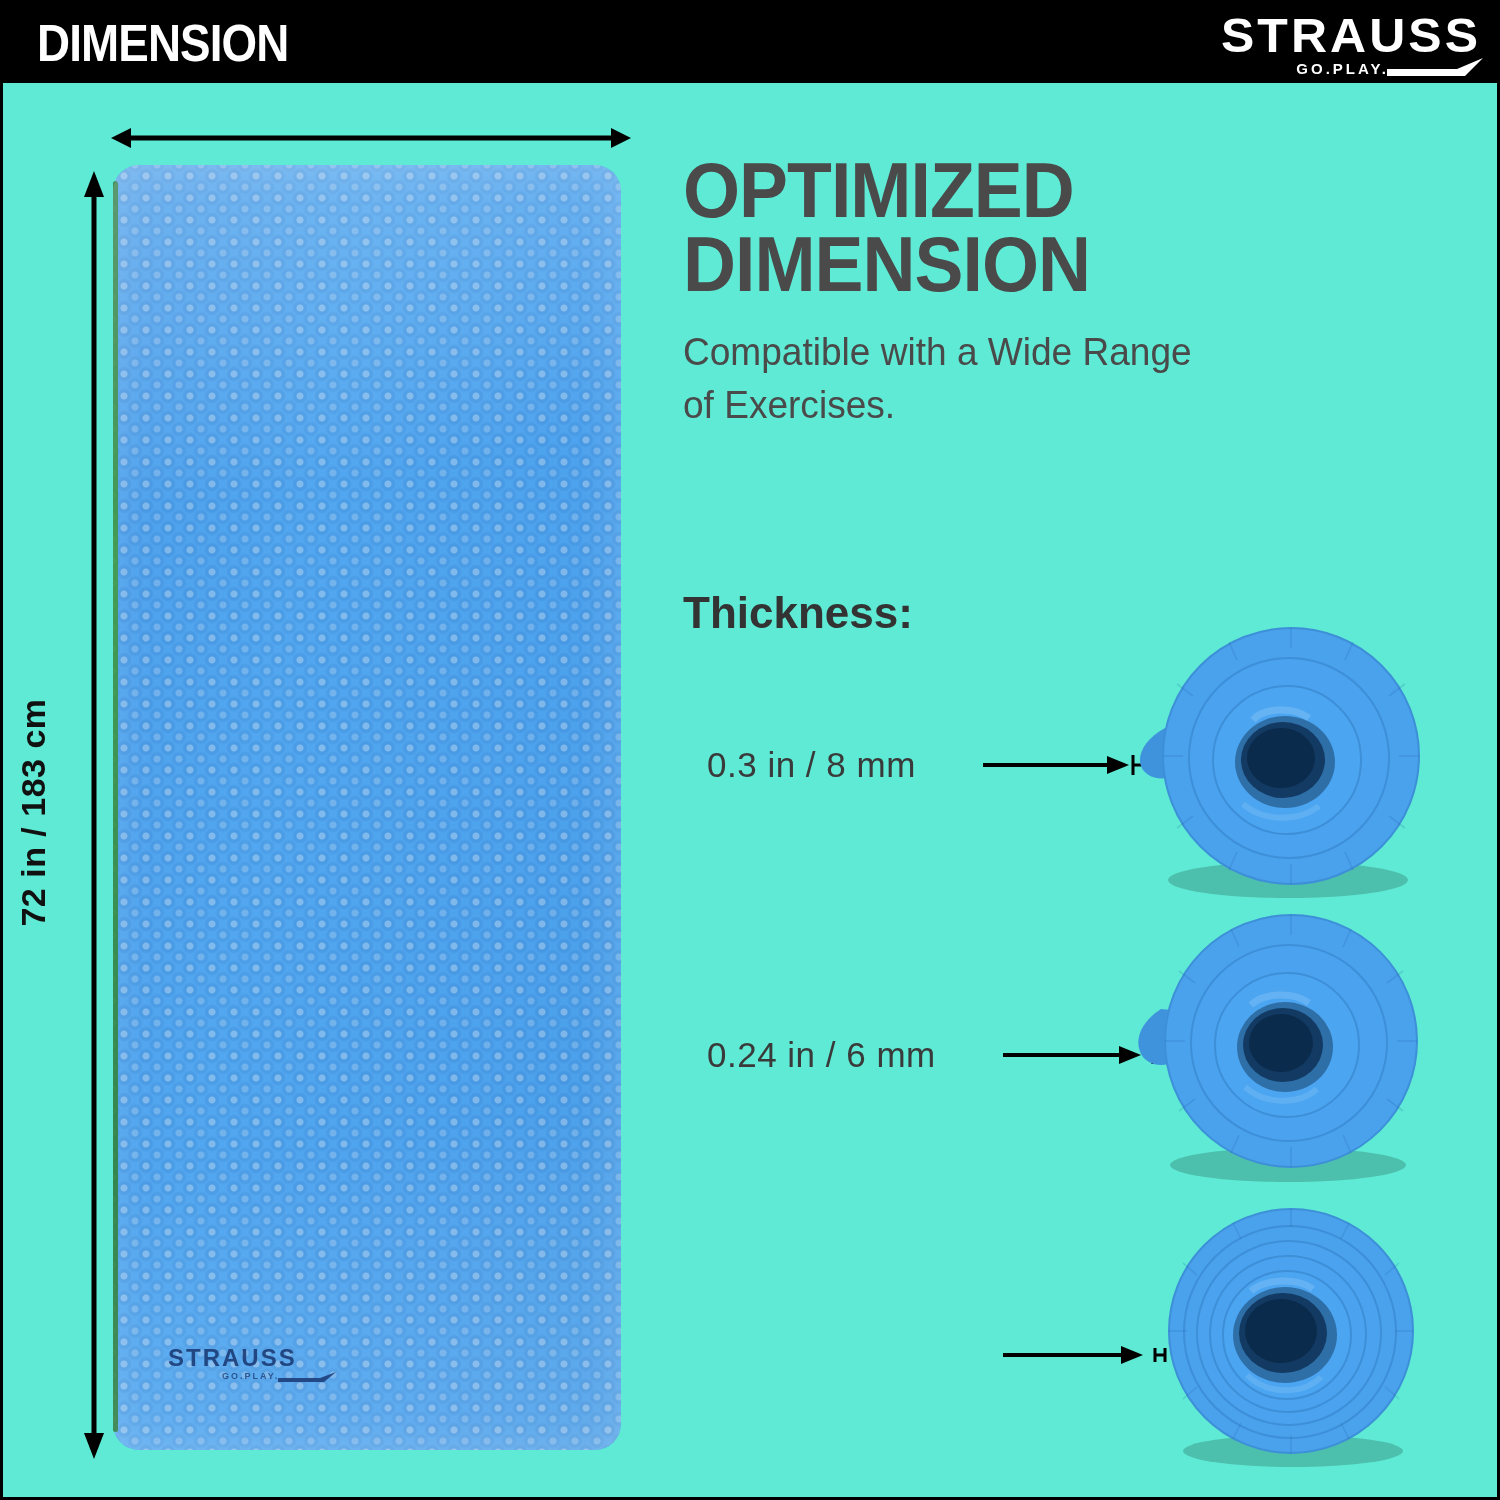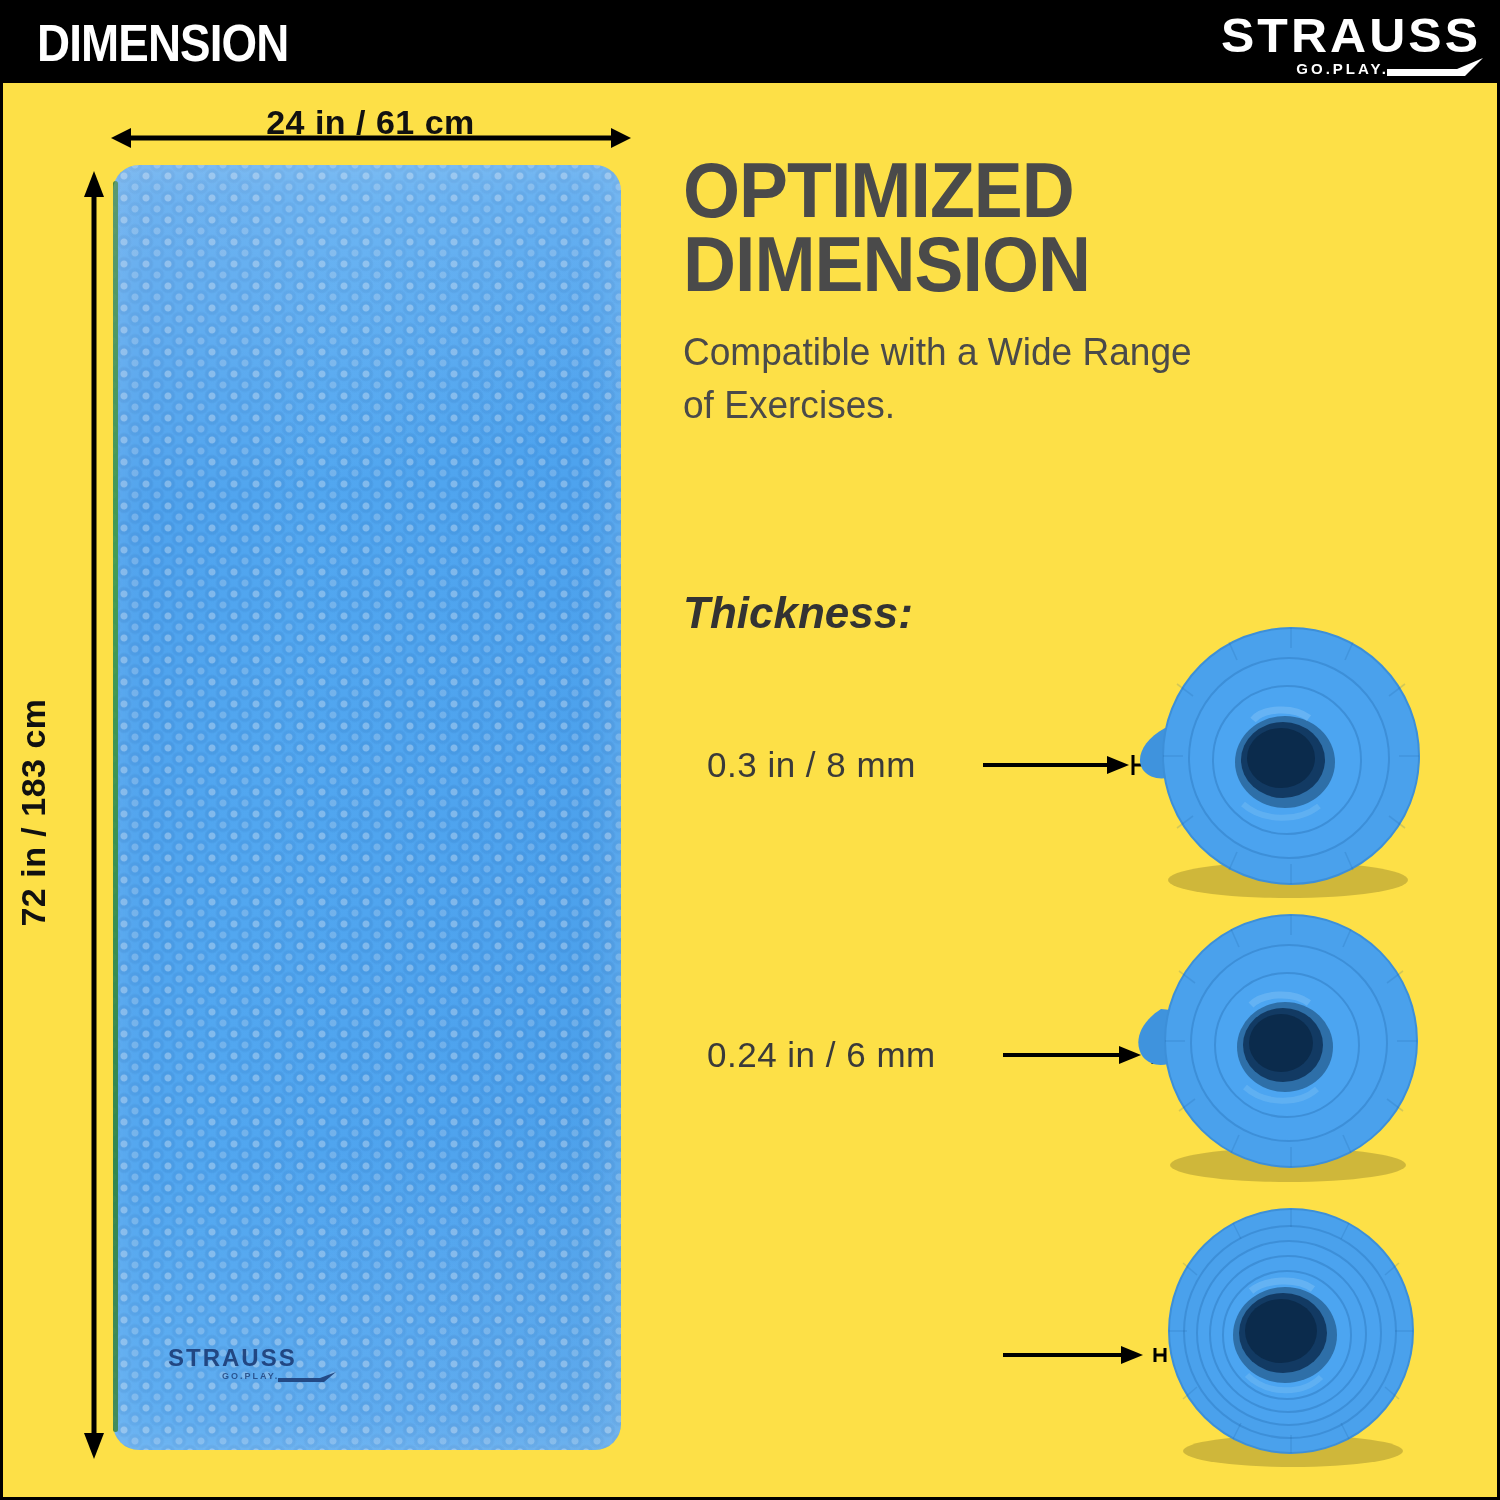--- a/index.html
+++ b/index.html
@@ -8,21 +8,21 @@
     background:#ffffff;
     font-family:"Liberation Sans","DejaVu Sans",sans-serif;
     overflow:hidden;
     position:relative;
   }
   
   .page{
     position:absolute;inset:0;
     border:3px solid #000;
     box-sizing:border-box;
-    background:#fde047;
+    background:#5eead4;
   }
   
   .header{
     position:absolute;left:0;top:0;width:1500px;height:80px;
     background:#000;
   }
   .header-title{
     position:absolute;left:34px;top:8px;
     color:#fff;
     font-size:52px;
@@ -132,21 +132,21 @@
     color:#4a4a4a;
     font-size:39px;
     line-height:53px;
     margin-top:24px;
     font-weight:normal;
     transform:scaleX(0.95);
     transform-origin:left top;
   }
   .thickness-title{
     position:absolute;left:0;top:435px;
-    color:#333;font-size:44px;font-weight:bold;letter-spacing:0px;font-style:italic;
+    color:#333;font-size:44px;font-weight:bold;letter-spacing:0px;
   }
   
   .trow{position:absolute;left:0;width:800px;height:300px;}
   .trow.r1{top:470px;}
   .trow.r2{top:760px;}
   .trow.r3{top:1060px;}
   .tlabel{
     position:absolute;left:24px;top:122px;
     color:#3a3a3a;font-size:35px;letter-spacing:.5px;white-space:nowrap;
   }
@@ -165,21 +165,20 @@
 
     <div class="brand">
       <div class="brand-word">STRAUSS</div>
       <div class="brand-sub">GO.PLAY.</div>
       <svg class="brand-swoosh" viewBox="0 0 96 22">
         <path d="M0 18 L78 18 L96 0 L70 11 L0 11 Z" fill="#ffffff"></path>
       </svg>
     </div>
   </div>
 
-  <div class="dim-top-label">24 in / 61 cm</div>
 
   <svg class="dim-top-arrow" viewBox="0 0 520 26">
     <line x1="14" y1="13" x2="506" y2="13" stroke="#000" stroke-width="5"></line>
     <polygon points="0,13 20,3 20,23" fill="#000"></polygon>
     <polygon points="520,13 500,3 500,23" fill="#000"></polygon>
   </svg>
 
   <svg class="dim-left-arrow" viewBox="0 0 26 1288" preserveAspectRatio="none">
     <line x1="13" y1="16" x2="13" y2="1272" stroke="#000" stroke-width="5"></line>
     <polygon points="13,0 3,26 23,26" fill="#000"></polygon>

